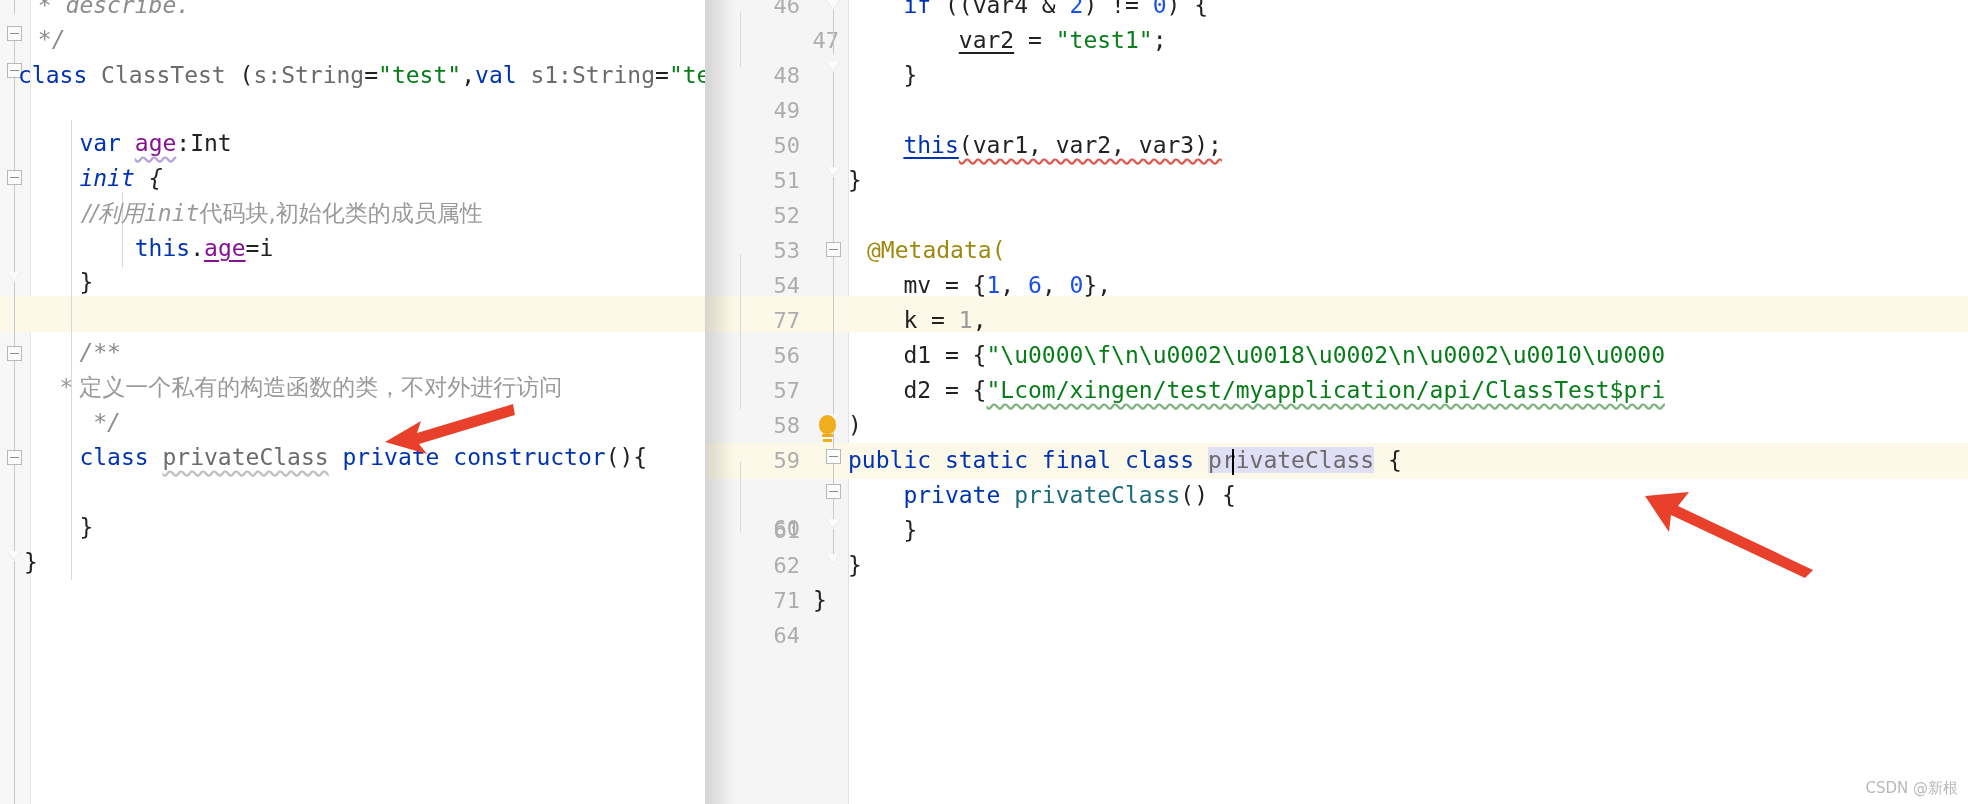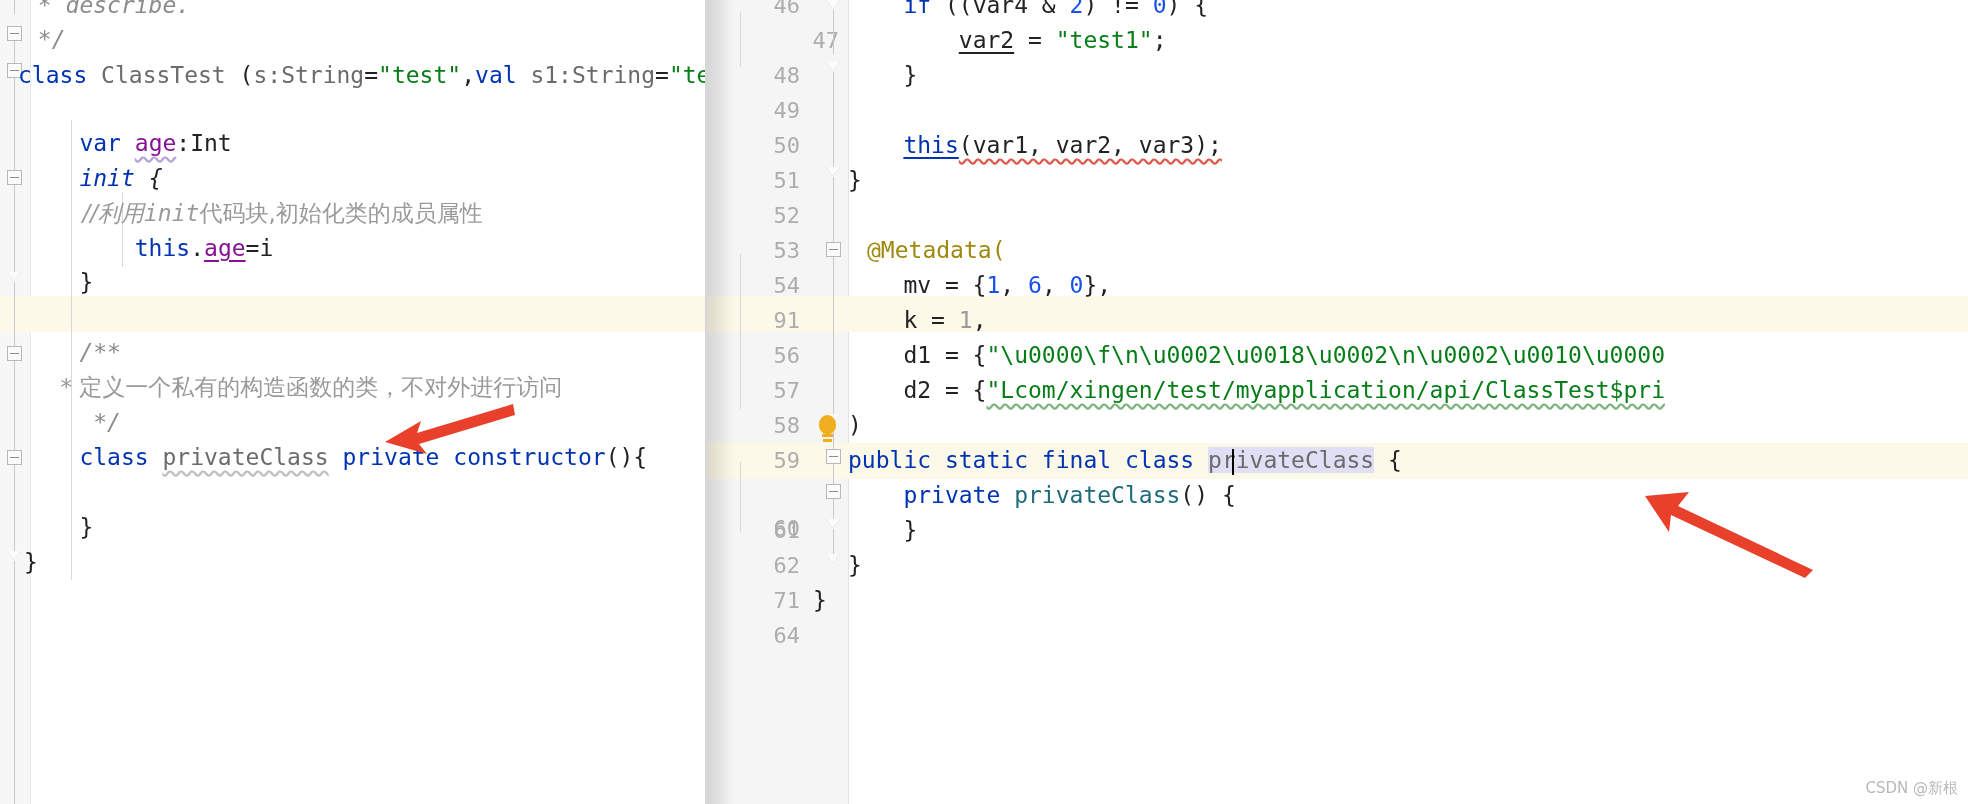--- a/index.html
+++ b/index.html
@@ -234,21 +234,21 @@
 
     <div class="ln" style="top:-12px;">46</div>
     <div class="ln" style="top:23px;margin-left:39px;">47</div>
     <div class="ln" style="top:58px;">48</div>
     <div class="ln" style="top:93px;">49</div>
     <div class="ln" style="top:128px;">50</div>
     <div class="ln" style="top:163px;">51</div>
     <div class="ln" style="top:198px;">52</div>
     <div class="ln" style="top:233px;">53</div>
     <div class="ln" style="top:268px;">54</div>
-    <div class="ln" style="top:303px;">91</div>
+    <div class="ln" style="top:303px;">77</div>
     <div class="ln" style="top:338px;">56</div>
     <div class="ln" style="top:373px;">57</div>
     <div class="ln" style="top:408px;">58</div>
     <div class="ln" style="top:443px;">59</div>
     <div class="ln" style="top:478px;margin-top:33px;">60</div>
     <div class="ln" style="top:513px;">61</div>
     <div class="ln" style="top:548px;">62</div>
     <div class="ln" style="top:583px;">71</div>
     <div class="ln" style="top:618px;">64</div>
 

